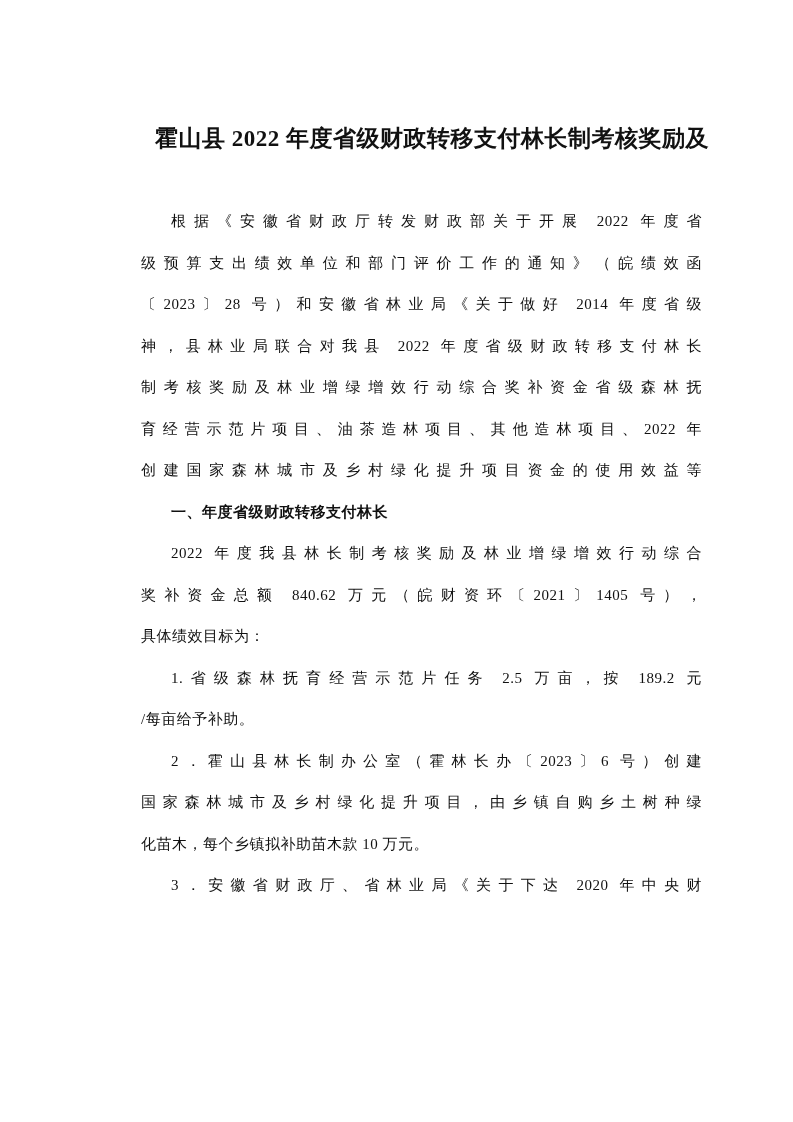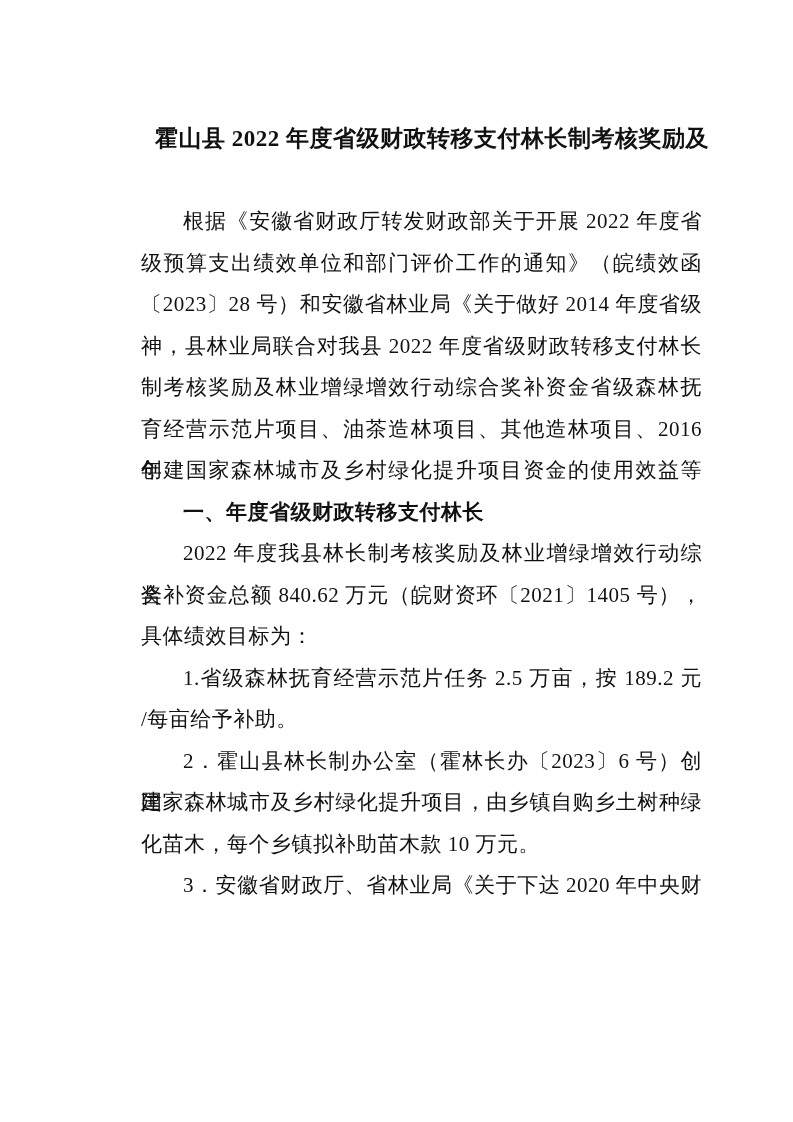--- a/index.html
+++ b/index.html
@@ -25,21 +25,21 @@
   .text-block {
     position: absolute;
     left: 112px;
     top: 118px;
     width: 561px;
     margin-left: 29px;
   }
   .line {
     height: 41.5px;
     line-height: 41.5px;
-    font-size: 21px;
+    font-size: 15px;
     letter-spacing: 0.5px;
     text-align: left;
     white-space: nowrap;
   }
   
   .line.fill {
     text-align: justify;
     text-align-last: justify;
     text-justify: inter-character;
     white-space: normal;
@@ -72,21 +72,21 @@
 
     <div class="title-line">霍山县 2022 年度省级财政转移支付林长制考核奖励及</div>
 
     <div class="line spacer"></div>
 
     <div class="line fill indent">根据《安徽省财政厅转发财政部关于开展 2022 年度省</div>
     <div class="line fill">级预算支出绩效单位和部门评价工作的通知》（皖绩效函</div>
     <div class="line fill">〔2023〕28 号）和安徽省林业局《关于做好 2014 年度省级</div>
     <div class="line fill">神，县林业局联合对我县 2022 年度省级财政转移支付林长</div>
     <div class="line fill">制考核奖励及林业增绿增效行动综合奖补资金省级森林抚</div>
-    <div class="line fill">育经营示范片项目、油茶造林项目、其他造林项目、2016 年</div>
+    <div class="line fill">育经营示范片项目、油茶造林项目、其他造林项目、2022 年</div>
     <div class="line fill">创建国家森林城市及乡村绿化提升项目资金的使用效益等</div>
 
     <div class="line indent heading">一、年度省级财政转移支付林长</div>
 
     <div class="line fill indent">2022 年度我县林长制考核奖励及林业增绿增效行动综合</div>
     <div class="line fill">奖补资金总额 840.62 万元（皖财资环〔2021〕1405 号），</div>
     <div class="line">具体绩效目标为：</div>
 
     <div class="line fill indent">1.省级森林抚育经营示范片任务 2.5 万亩，按 189.2 元</div>
     <div class="line">/每亩给予补助。</div>

